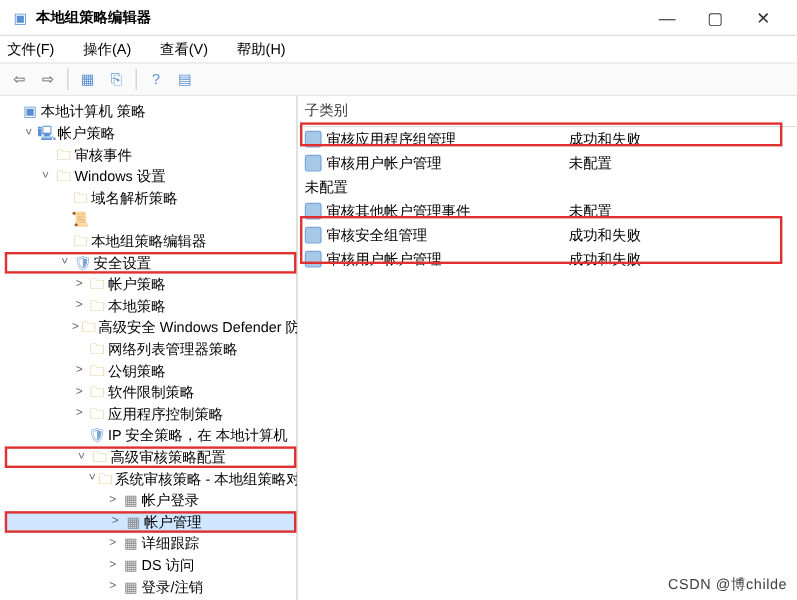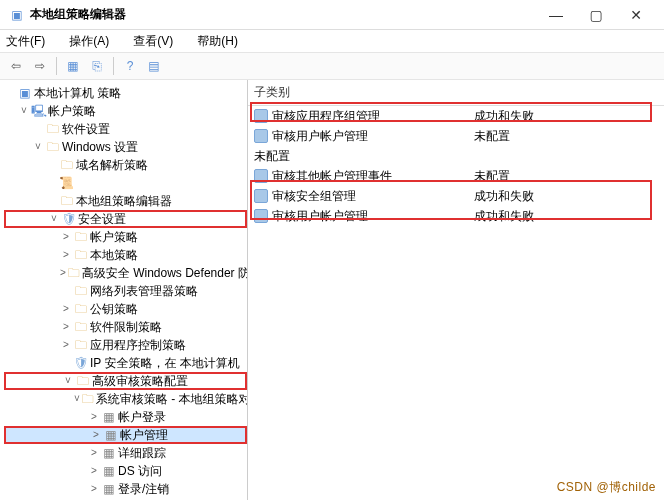--- a/index.html
+++ b/index.html
@@ -26,21 +26,21 @@
 .ticon-doc { color: #888; }
 .ticon-scroll { color: #999; }
 .highlight-red { border: 2px solid #e03030; }
 .table-head { display: flex; border-bottom: 1px solid #ddd; background: #fff; padding: 4px 6px; }
 .th { flex: 1; color: #333; }
 .th:first-child { flex: 0 0 220px; }
 .row { display: flex; padding: 2px 6px; align-items: center; height: 20px; }
 .cell { flex: 1; display: flex; align-items: center; gap: 4px; }
 .cell:first-child { flex: 0 0 220px; }
 .ricon { width: 14px; height: 14px; background: #a8c8e8; border: 1px solid #7aa6d8; border-radius: 2px; display: inline-block; }
-.watermark { position: absolute; right: 8px; bottom: 4px; color: #a16207; font-size: 12px; letter-spacing: 0.5px; }
+.watermark { position: absolute; right: 8px; bottom: 4px; color: #404040; font-size: 12px; letter-spacing: 0.5px; }
 .hl-box { position: absolute; border: 2px solid #e03030; pointer-events: none; }
 .sel { background: #cee6ff; }
 </style>
 </head>
 <body>
 
 <div class="titlebar">
   <span class="ticon ticon-comp">▣</span>
   <span class="title">本地组策略编辑器</span>
   <div class="win-controls">
@@ -83,21 +83,21 @@
                 <div class="node" style="padding-left:14px">
                   <span class="expander">˅</span>
                   <span class="ticon ticon-comp">🖳</span>
                   <span>帐户策略</span>
                 </div>
                 <ul>
                   <li>
                     <div class="node" style="padding-left:28px">
                       <span class="expander"></span>
                       <span class="ticon ticon-folder">🗀</span>
-                      <span>软件设置</span>
+                      <span>审核事件</span>
                     </div>
                   </li>
                   <li>
                     <div class="node" style="padding-left:28px">
                       <span class="expander">˅</span>
                       <span class="ticon ticon-folder">🗀</span>
                       <span>Windows 设置</span>
                     </div>
                     <ul>
                       <li>

